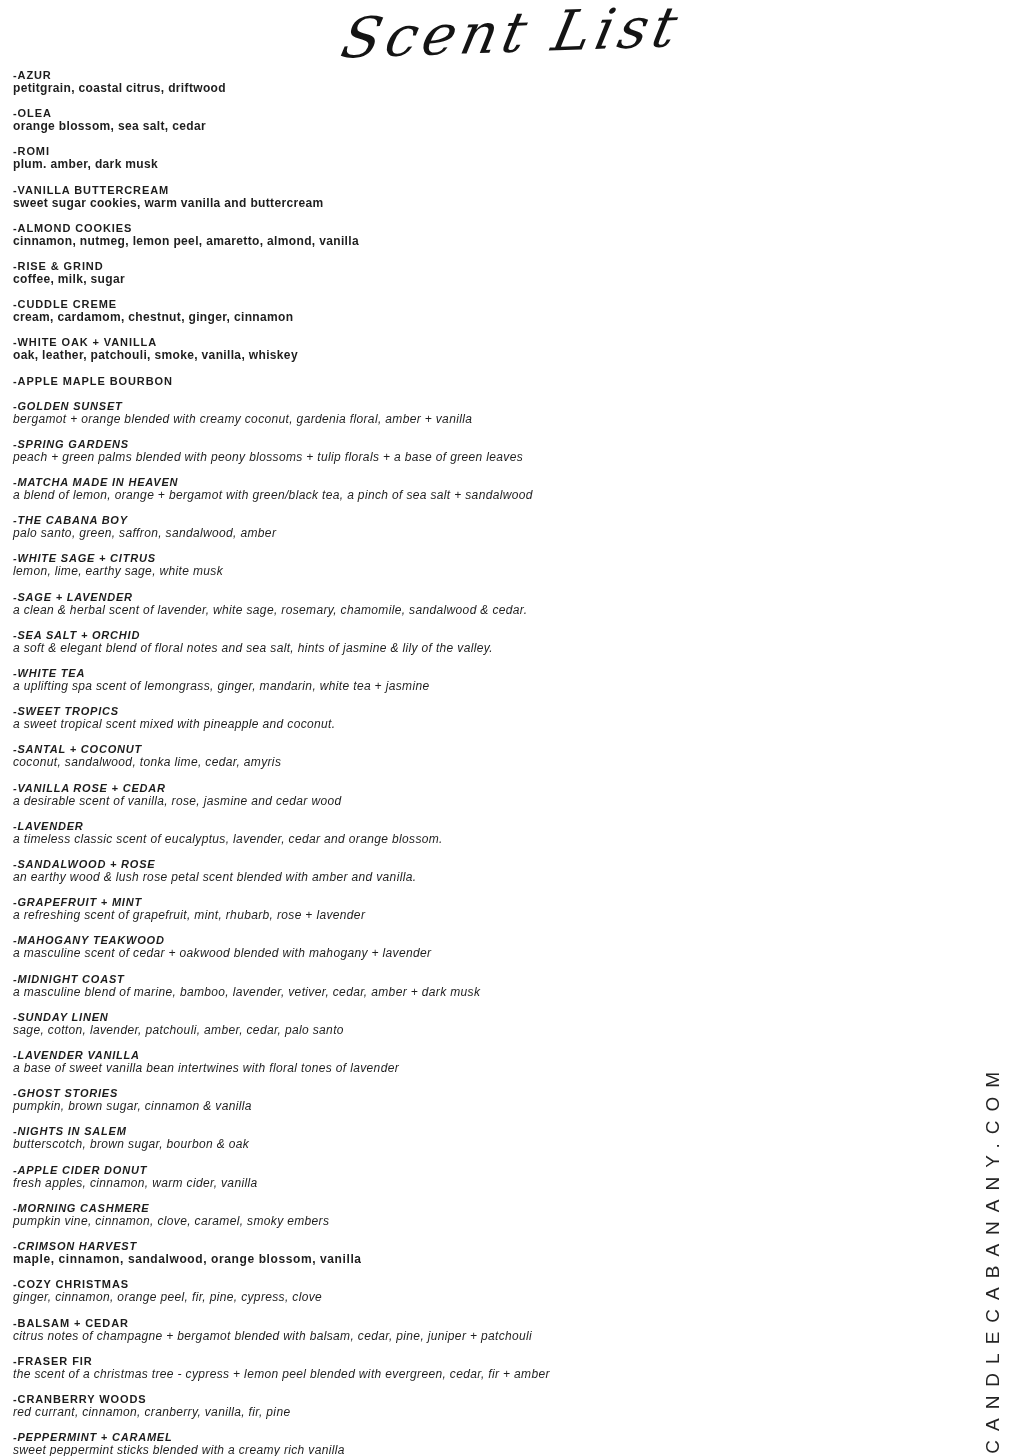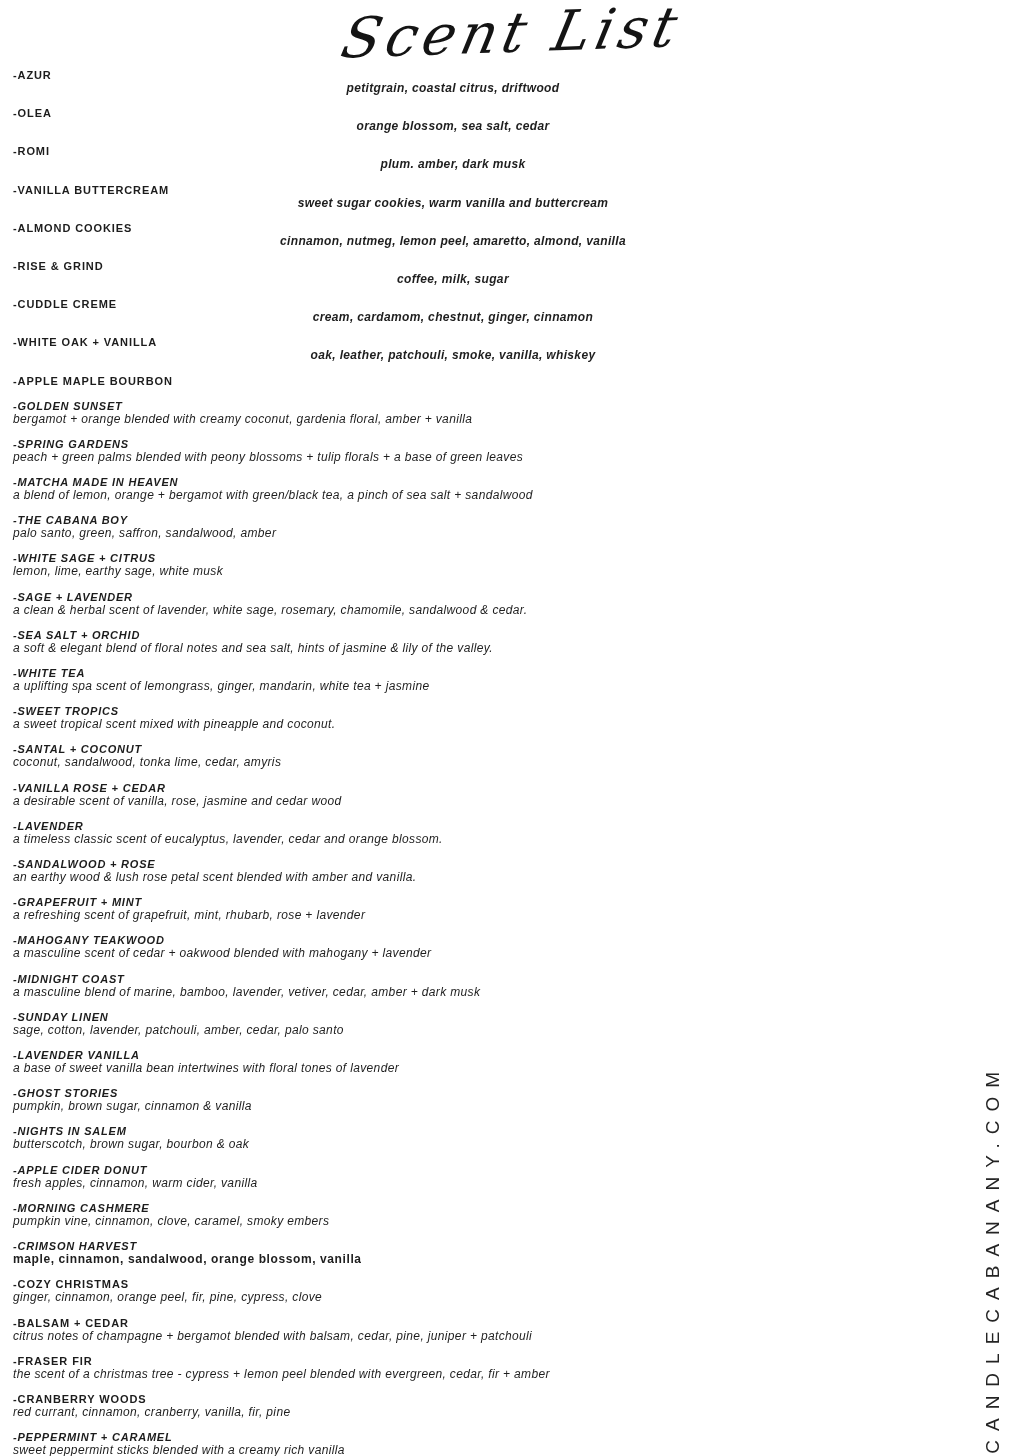--- a/index.html
+++ b/index.html
@@ -15,21 +15,21 @@
     transform:translateX(-50%) skewX(-14deg) rotate(-2deg);
     font-family:"DejaVu Serif",serif; font-style:italic; font-weight:400;
     font-size:56px; letter-spacing:5px; color:#141414; white-space:nowrap;
   }
   .list { position:absolute; top:57px; left:13px; width:880px; }
   .scent-item { margin-bottom:9.5px; }
   .scent-name { font-size:11px; line-height:13px; letter-spacing:0.9px; color:#1c1c1c;margin-top:12px; }
   .n-upright { font-weight:700; font-style:normal; }
   .n-italic  { font-weight:600; font-style:italic; letter-spacing:0.8px; }
   .scent-notes { font-size:12px; line-height:13.2px; letter-spacing:0.35px; color:#1e1e1e; }
-  .t-bold-italic { font-style:italic; font-weight:700;text-align:center; }
+  .t-bold-italic { font-weight:700; }
   .t-italic      { font-style:italic; font-weight:400; }
   .t-upright     { font-style:normal; font-weight:600; letter-spacing:0.6px; }
   .watermark {
     position:absolute; right:20px; bottom:2px;
     writing-mode:vertical-rl; transform:rotate(180deg);
     font-size:19px; font-weight:400; letter-spacing:9px; color:#242424;
     white-space:nowrap;
   }
 </style>
 </head>

